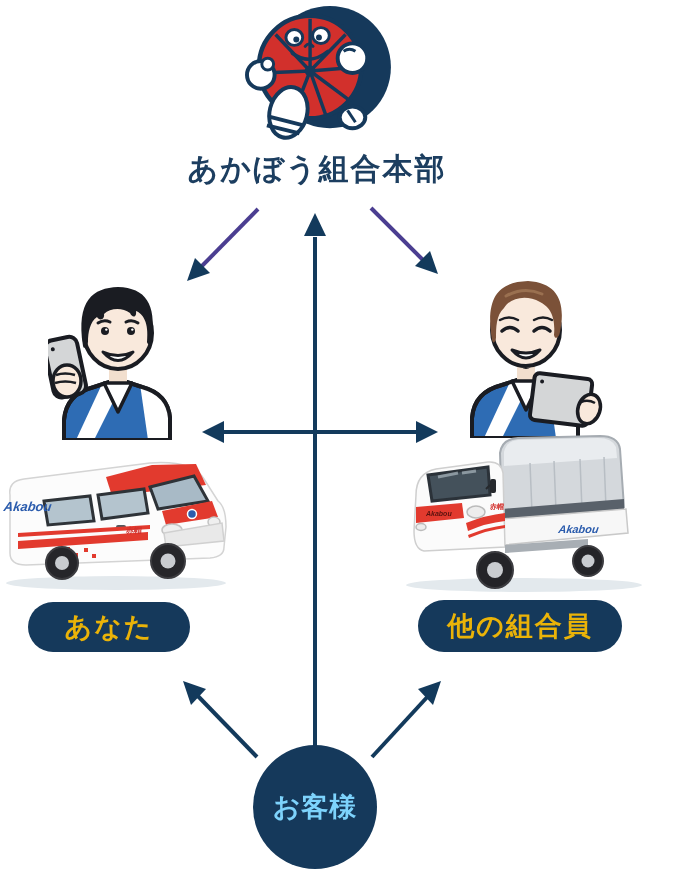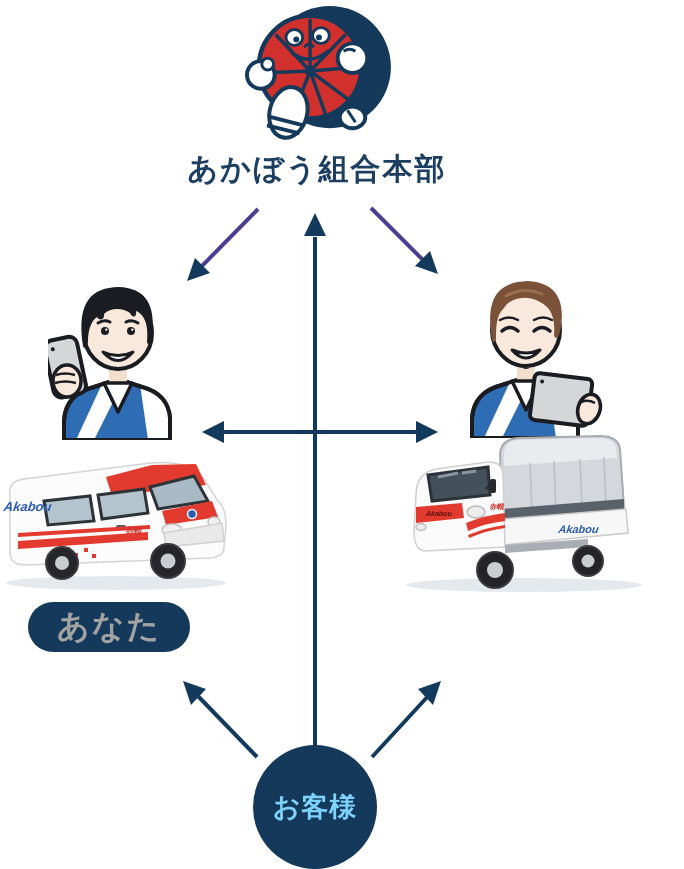--- a/index.html
+++ b/index.html
@@ -12,22 +12,22 @@
   #mascot{left:236px;top:2px;width:160px;height:138px;z-index:2;}
   #hq-title{
     left:117px;top:149px;width:400px;text-align:center;z-index:3;
     font-size:30px;font-weight:bold;color:#1C3E60;letter-spacing:2px;white-space:nowrap;
   }
   #person-you{left:48px;top:276px;width:138px;height:164px;z-index:2;}
   #person-member{left:448px;top:270px;width:158px;height:168px;z-index:2;}
   #van-you{left:0px;top:435px;width:234px;height:162px;z-index:2;}
   #truck-member{left:402px;top:433px;width:264px;height:164px;z-index:2;}
   .pill{
-    background:#15395B;color:#a3a3a3;display:flex;align-items:center;justify-content:center;
-    font-size:32px;font-weight:600;letter-spacing:2px;z-index:3;white-space:nowrap;
+    background:#15395B;color:#eab308;display:flex;align-items:center;justify-content:center;
+    font-size:27px;font-weight:600;letter-spacing:2px;z-index:3;white-space:nowrap;
   }
   #pill-you{left:28px;top:602px;width:162px;height:50px;border-radius:26px;}
   #pill-member{left:418px;top:600px;width:204px;height:52px;border-radius:27px;}
   #circle-customer{
     left:253px;top:745px;width:124px;height:124px;border-radius:50%;
     background:#15395B;color:#7dd3fc;display:flex;align-items:center;justify-content:center;
     font-size:27px;font-weight:600;letter-spacing:1px;z-index:3;
   }
   svg text{font-family:"Liberation Sans",sans-serif;}
 </style>
@@ -251,16 +251,17 @@
     <g>
       <circle cx="93" cy="137" r="18" fill="#242428" stroke="#3C3C40" stroke-width="2"></circle>
       <circle cx="93" cy="137" r="8" fill="#C9CCD0"></circle>
       <circle cx="186" cy="128" r="15" fill="#242428" stroke="#3C3C40" stroke-width="2"></circle>
       <circle cx="186" cy="128" r="6.5" fill="#C9CCD0"></circle>
     </g>
   </svg>
 
   <div id="pill-you" class="abs pill">あなた</div>
 
+  <div id="pill-member" class="abs pill">他の組合員</div>
 
   <div id="circle-customer" class="abs">お客様</div>
 
 </div>
 
 </body></html>

